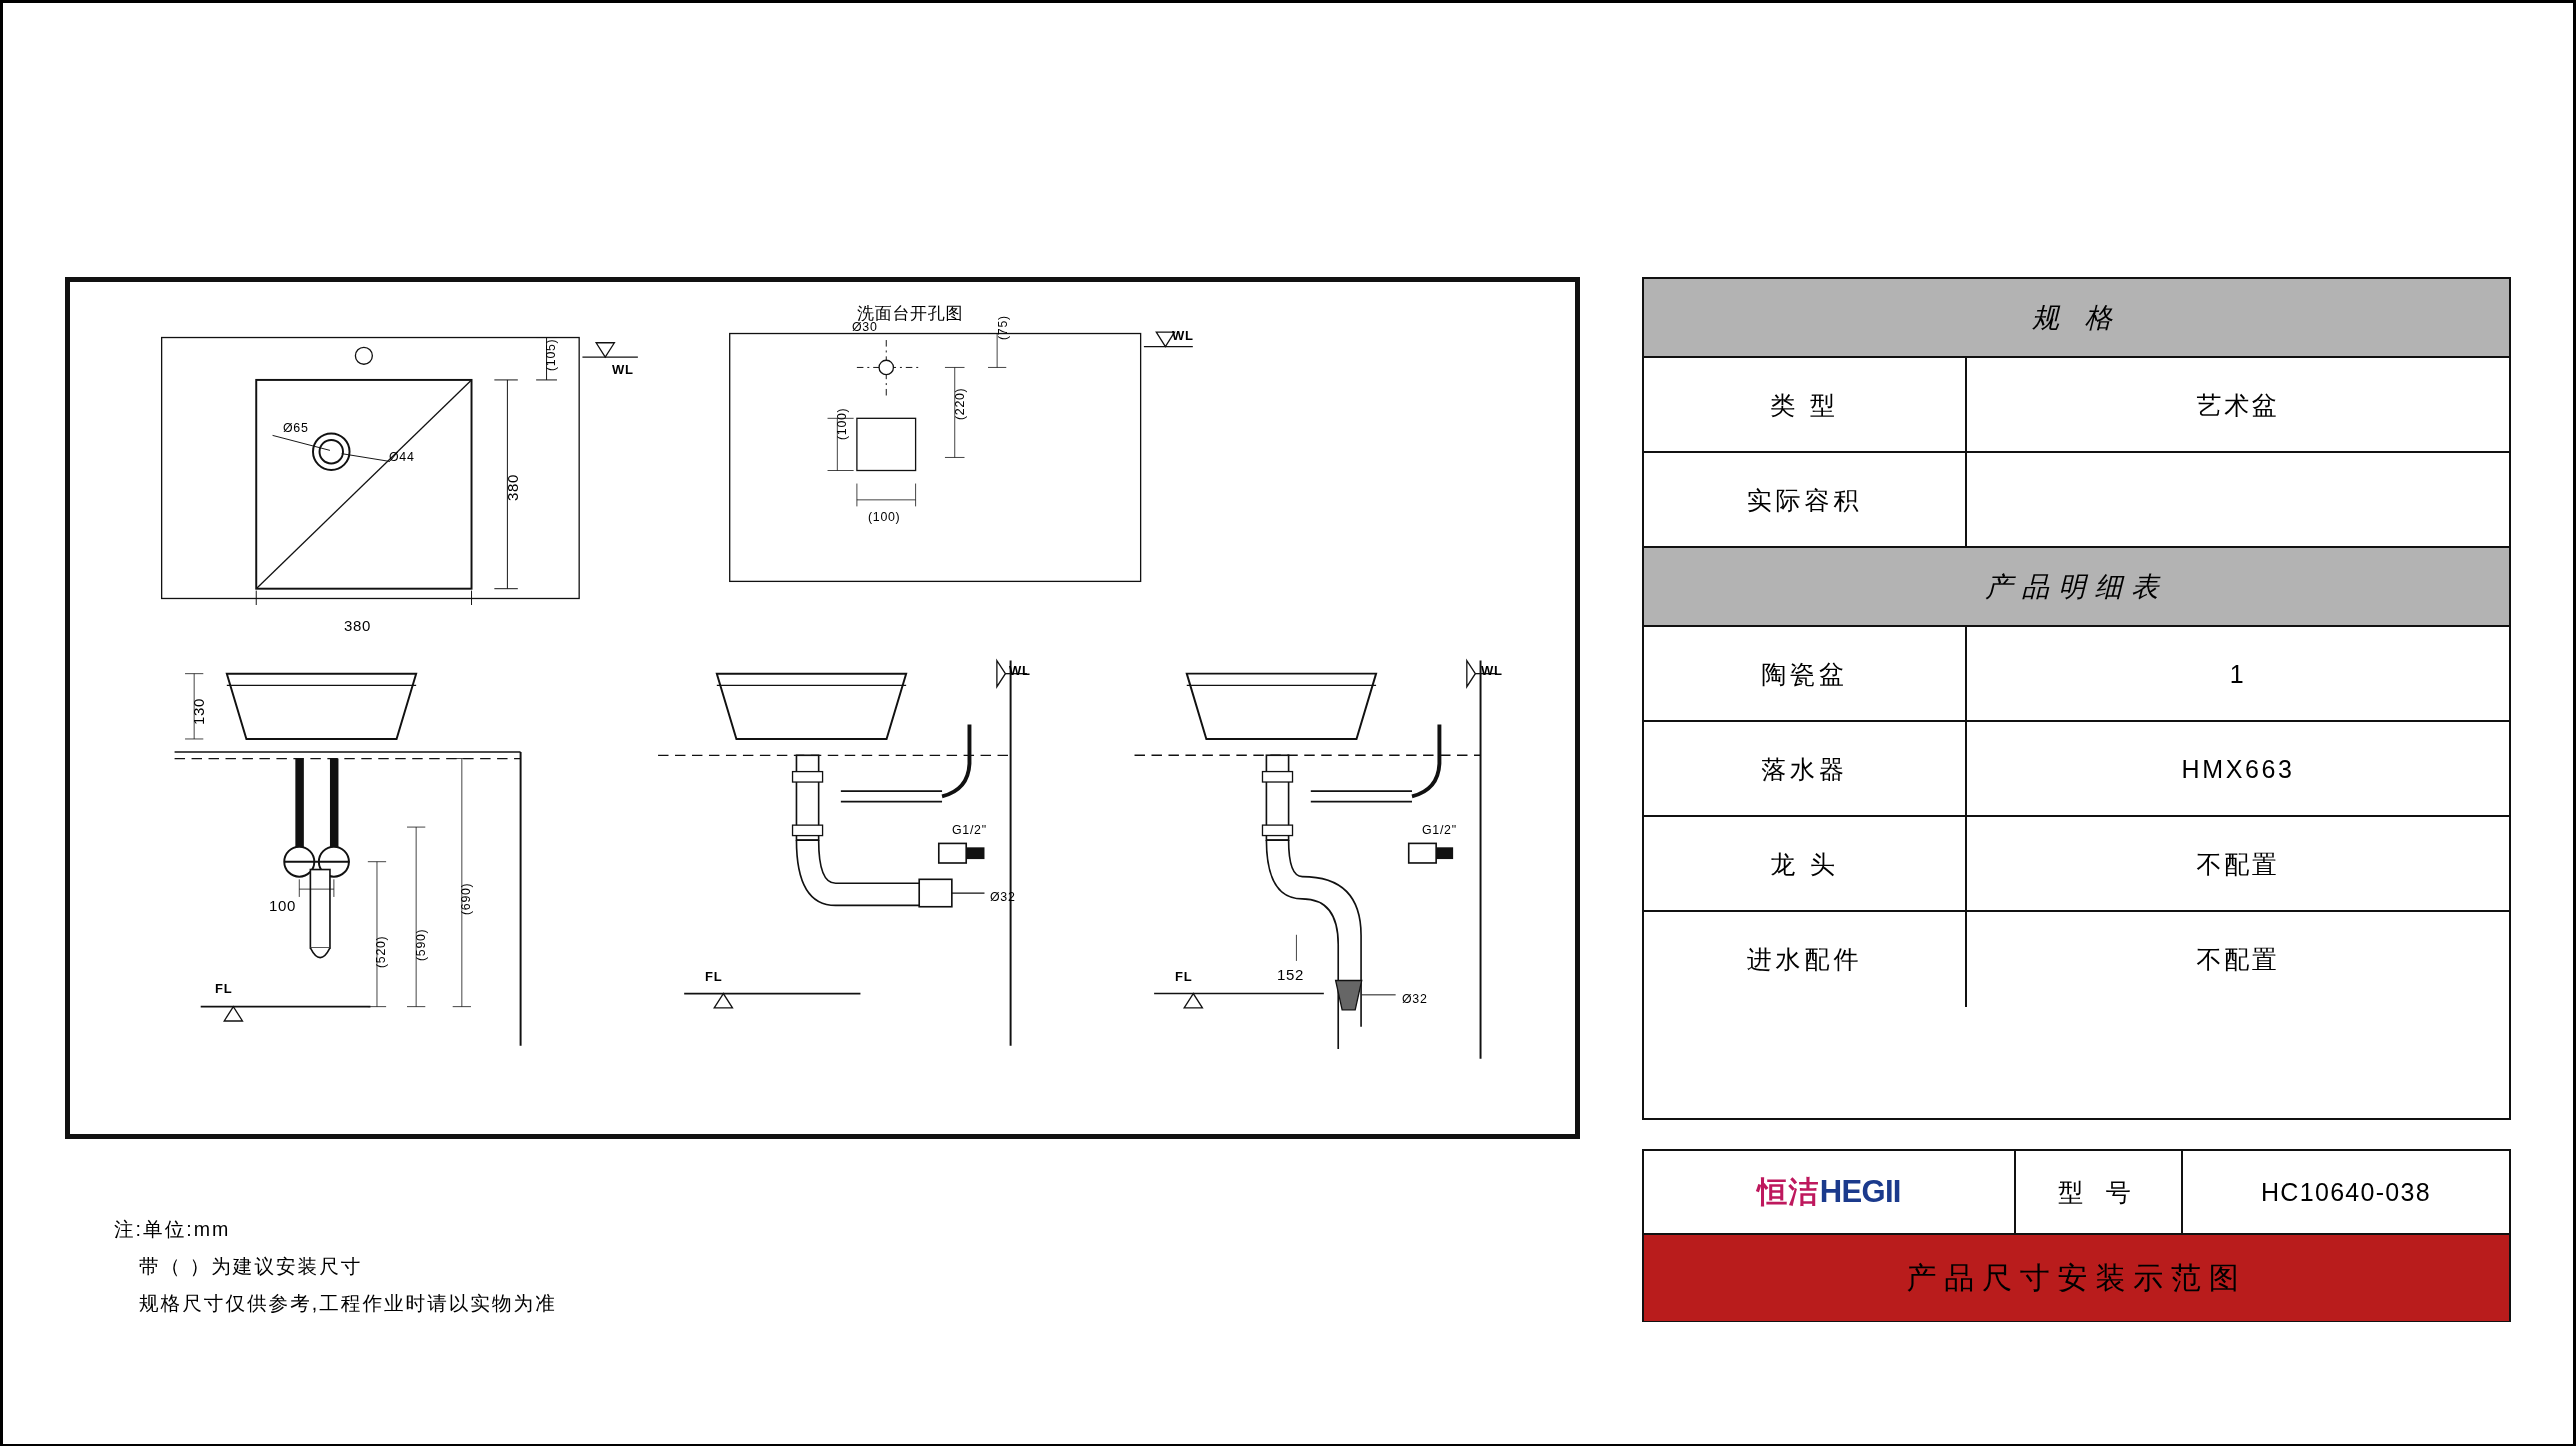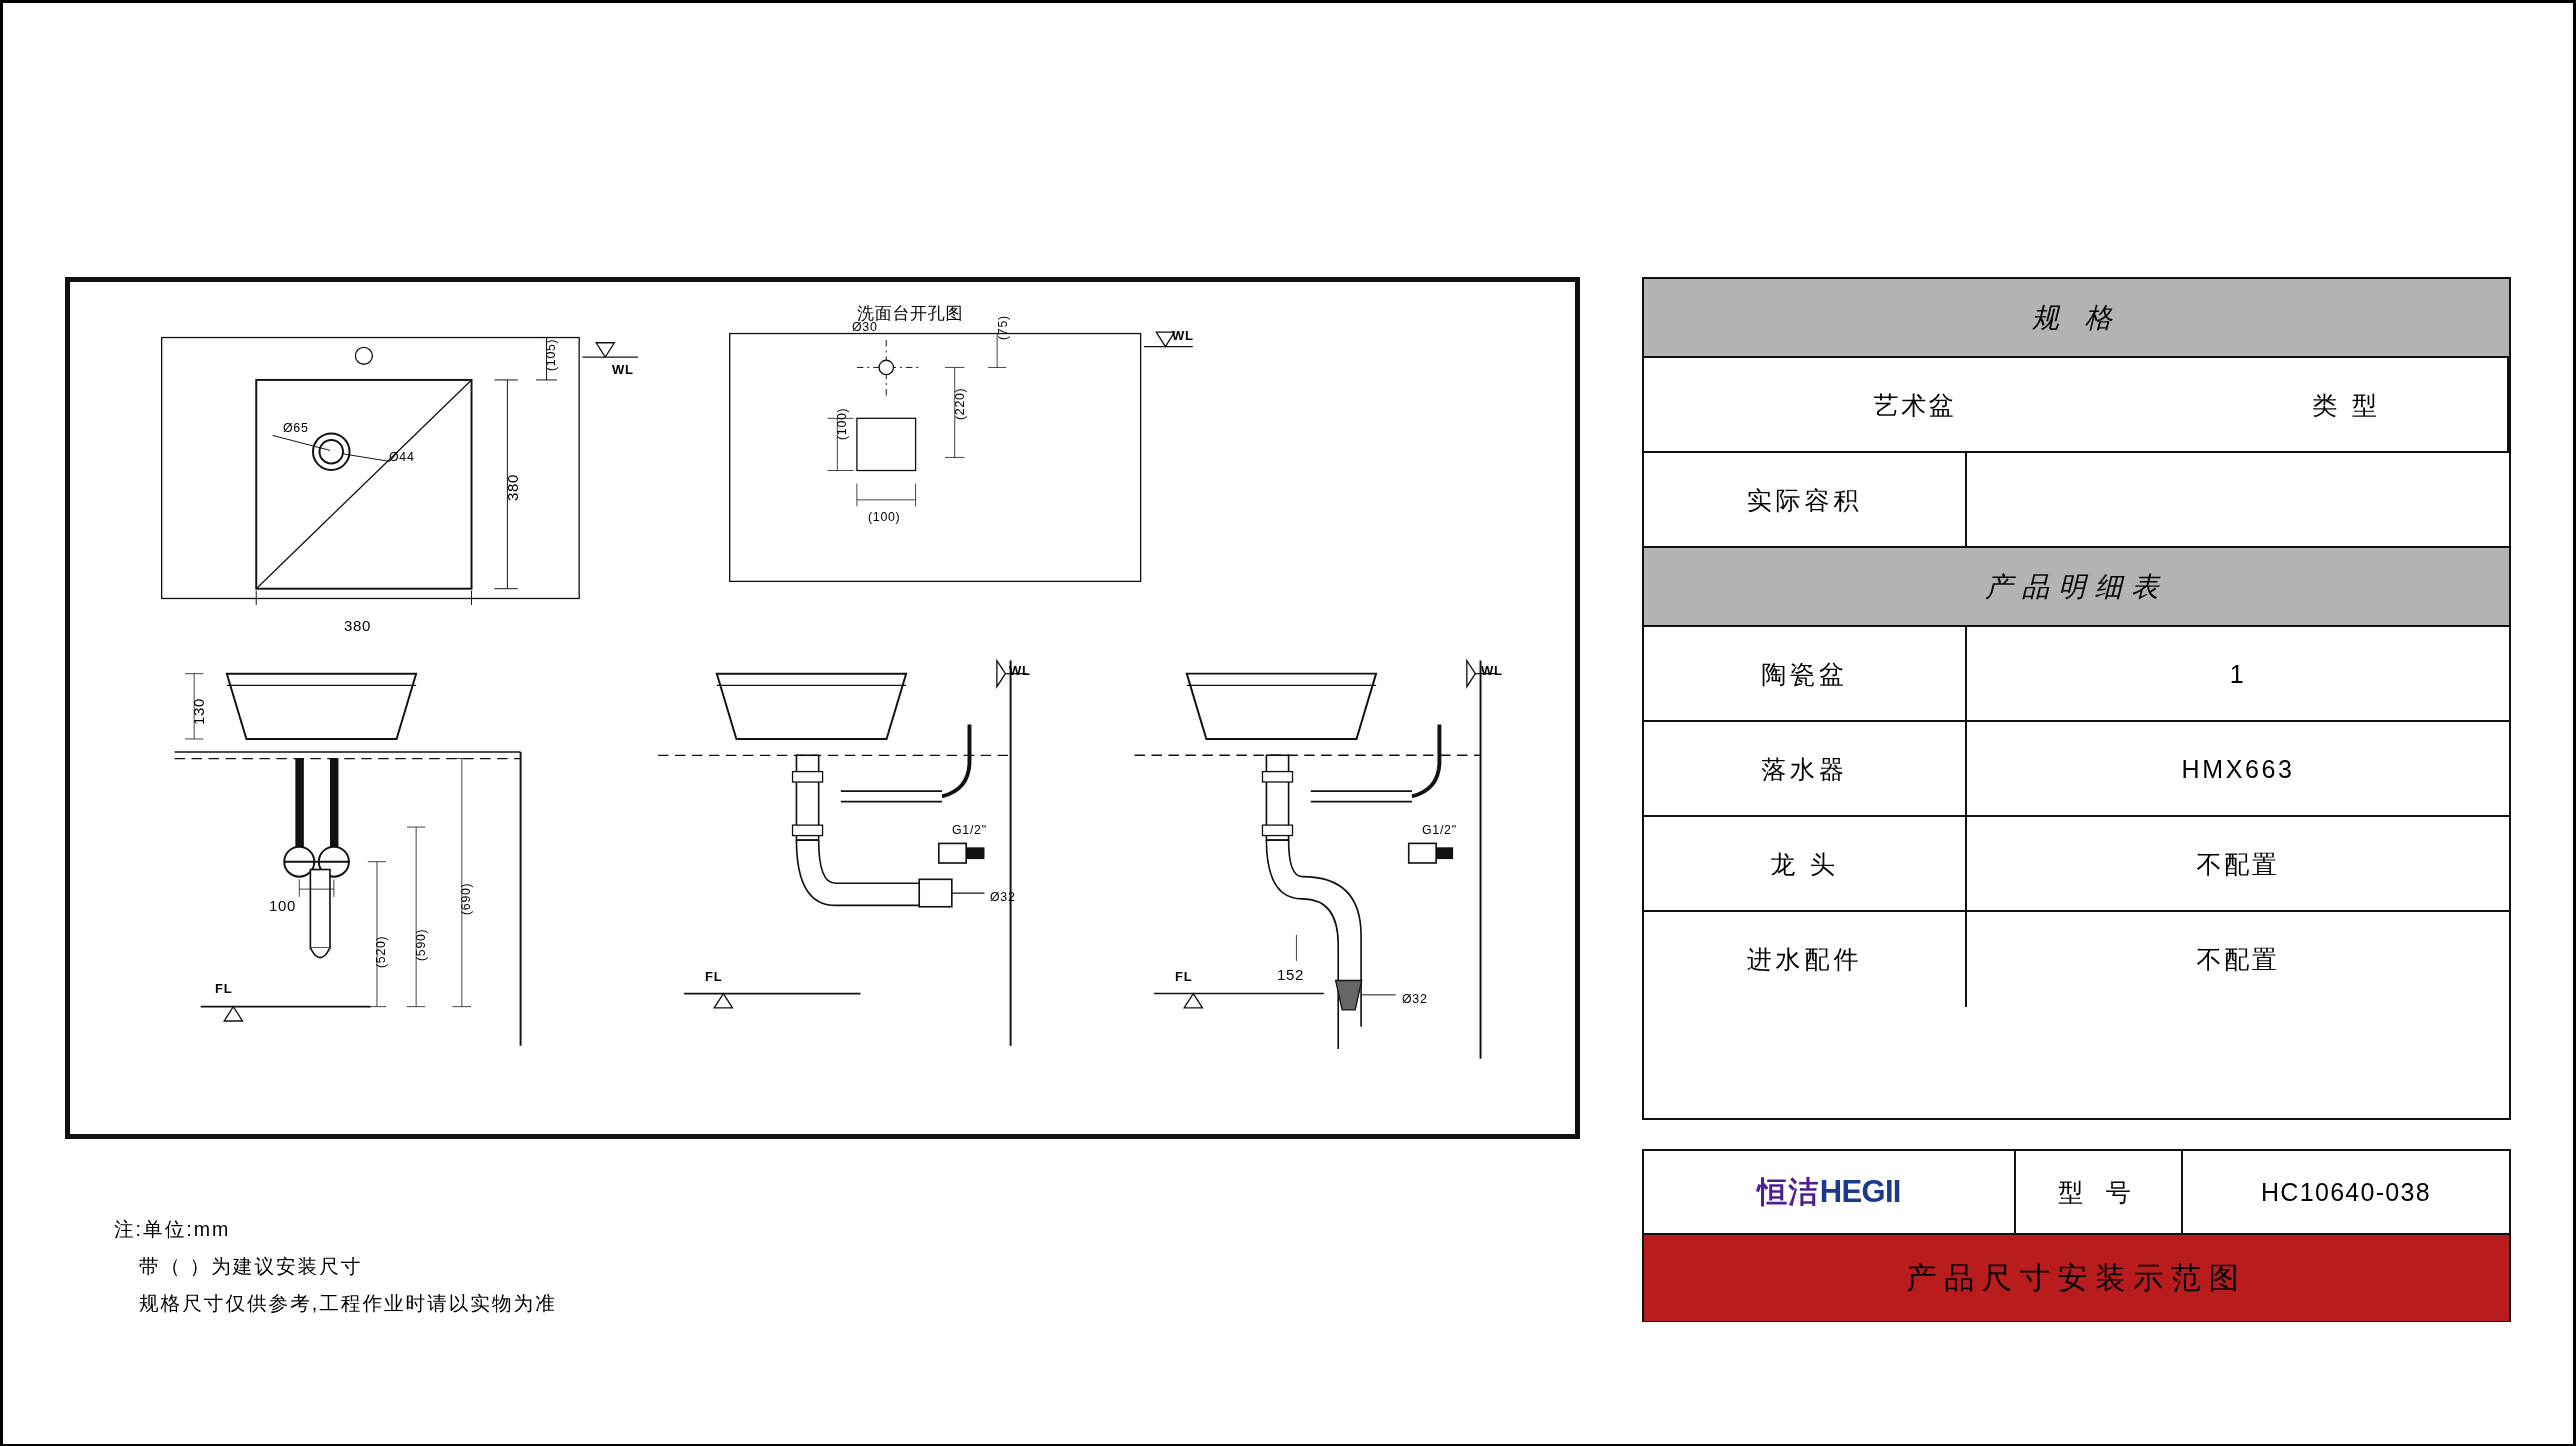--- a/index.html
+++ b/index.html
@@ -23,21 +23,21 @@
   .tcell.right{flex:1;letter-spacing:2.6px;}
   .tcell.last{border-bottom:none;}
   #brand-table{left:1639px;top:1146px;width:869px;height:173px;border:2px solid #111;box-sizing:border-box;}
   #brand-row{display:flex;height:84px;border-bottom:2px solid #111;box-sizing:border-box;}
   #brand-logo{width:372px;border-right:2px solid #111;box-sizing:border-box;display:flex;align-items:center;justify-content:center;}
   #brand-model-label{width:167px;border-right:2px solid #111;box-sizing:border-box;text-align:center;line-height:82px;font-size:25px;letter-spacing:7.8px;}
   #brand-model-value{flex:1;text-align:center;line-height:82px;font-size:25px;letter-spacing:1.3px;}
   #brand-title{height:86px;background:#b91c1c;text-align:center;line-height:86px;font-size:30px;letter-spacing:7.8px;}
   
   #notes{left:111px;top:1208px;font-size:19.6px;line-height:37px;letter-spacing:2px;}
-  .logo-han{font-size:30px;font-weight:bold;letter-spacing:1.3px;color:#4c1d95;font-family:Liberation Sans, sans-serif;}
+  .logo-han{font-size:30px;font-weight:bold;letter-spacing:1.3px;color:#be185d;font-family:Liberation Sans, sans-serif;}
   .logo-lat{font-size:31px;font-weight:bold;letter-spacing:-0.7px;color:#1b3a8c;}
 </style>
 </head>
 <body>
 
 <div id="sheet">
 
   <div id="drawing-panel" class="abs">
 
     <div class="view" style="left:85px;top:49px;width:483px;height:274px;">
@@ -243,22 +243,22 @@
       <div class="lbl" style="left:353px;top:9.1px;">WL</div>
       <div class="lbl" style="left:47px;top:315px;">FL</div>
     </div>
 
   </div>
 
   <div id="spec-table" class="abs">
     <div class="thead">规  格</div>
 
     <div class="trow">
+      <div class="tcell left">类  型</div>
       <div class="tcell right">艺术盆</div>
-      <div class="tcell left">类  型</div>
     </div>
     <div class="trow">
       <div class="tcell left">实际容积</div>
       <div class="tcell right"></div>
     </div>
 
     <div class="thead">产品明细表</div>
 
     <div class="trow">
       <div class="tcell left">陶瓷盆</div>

